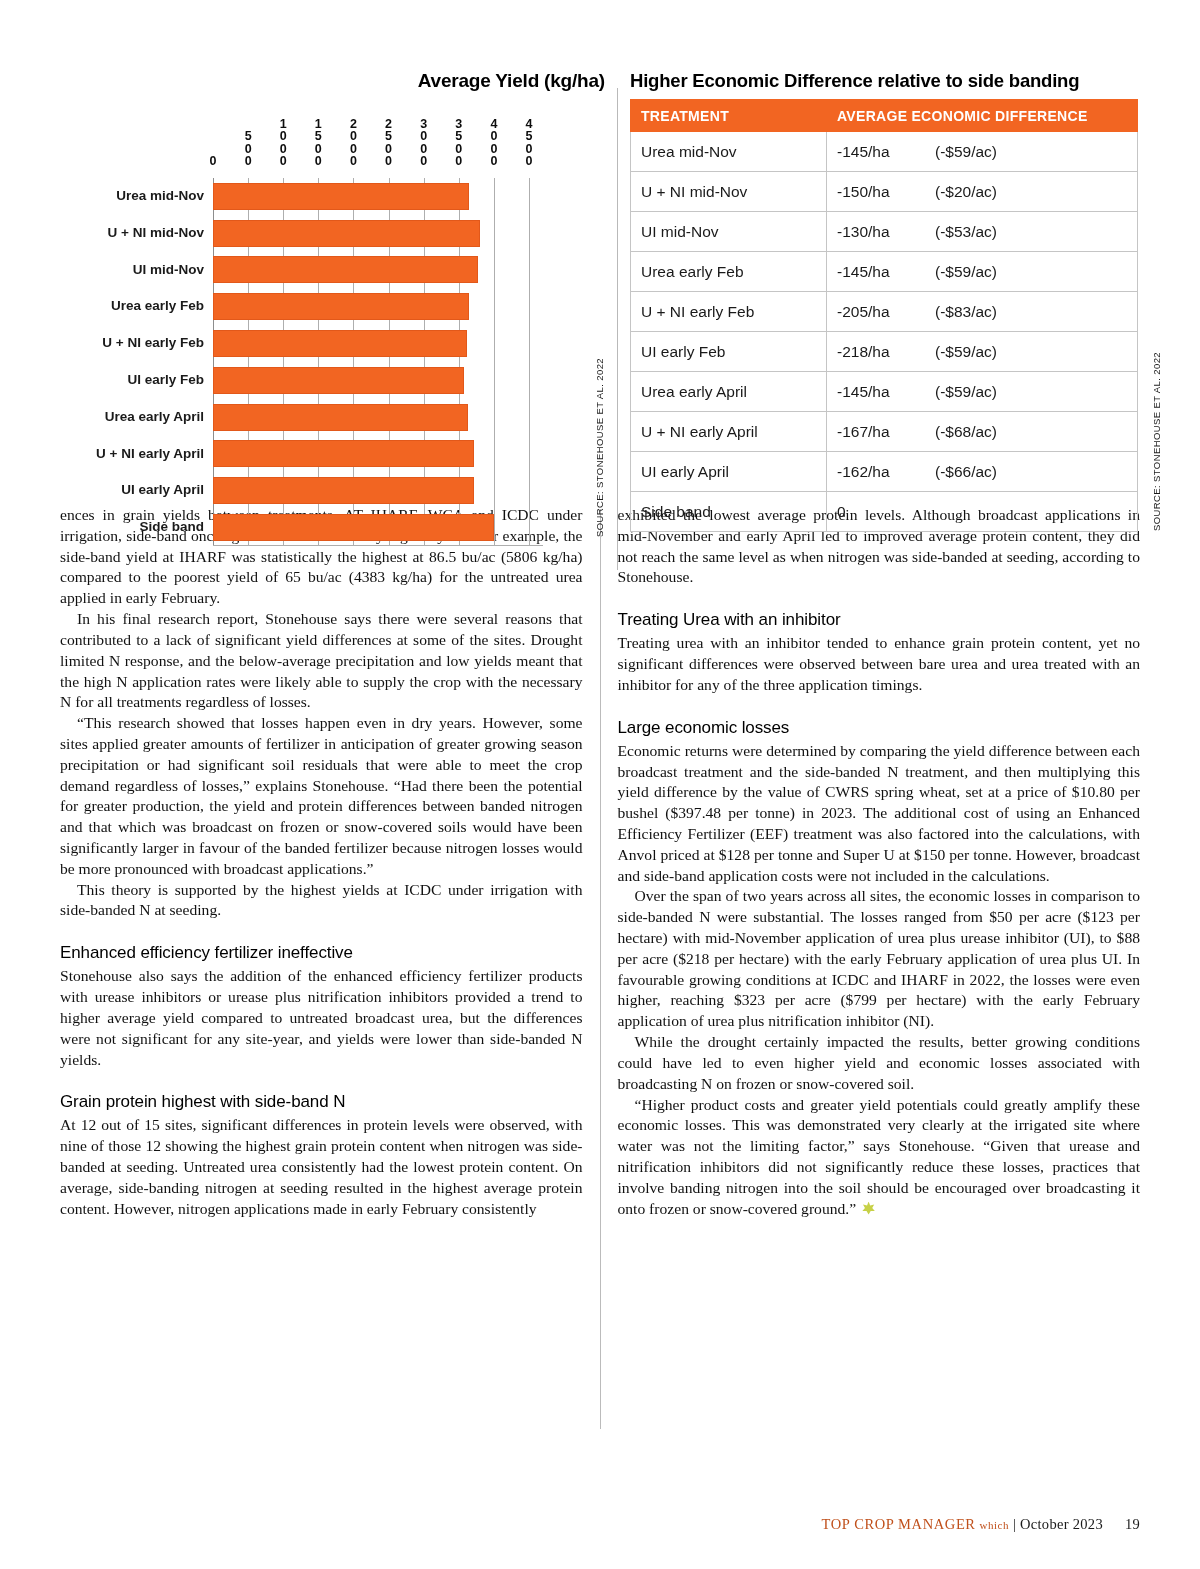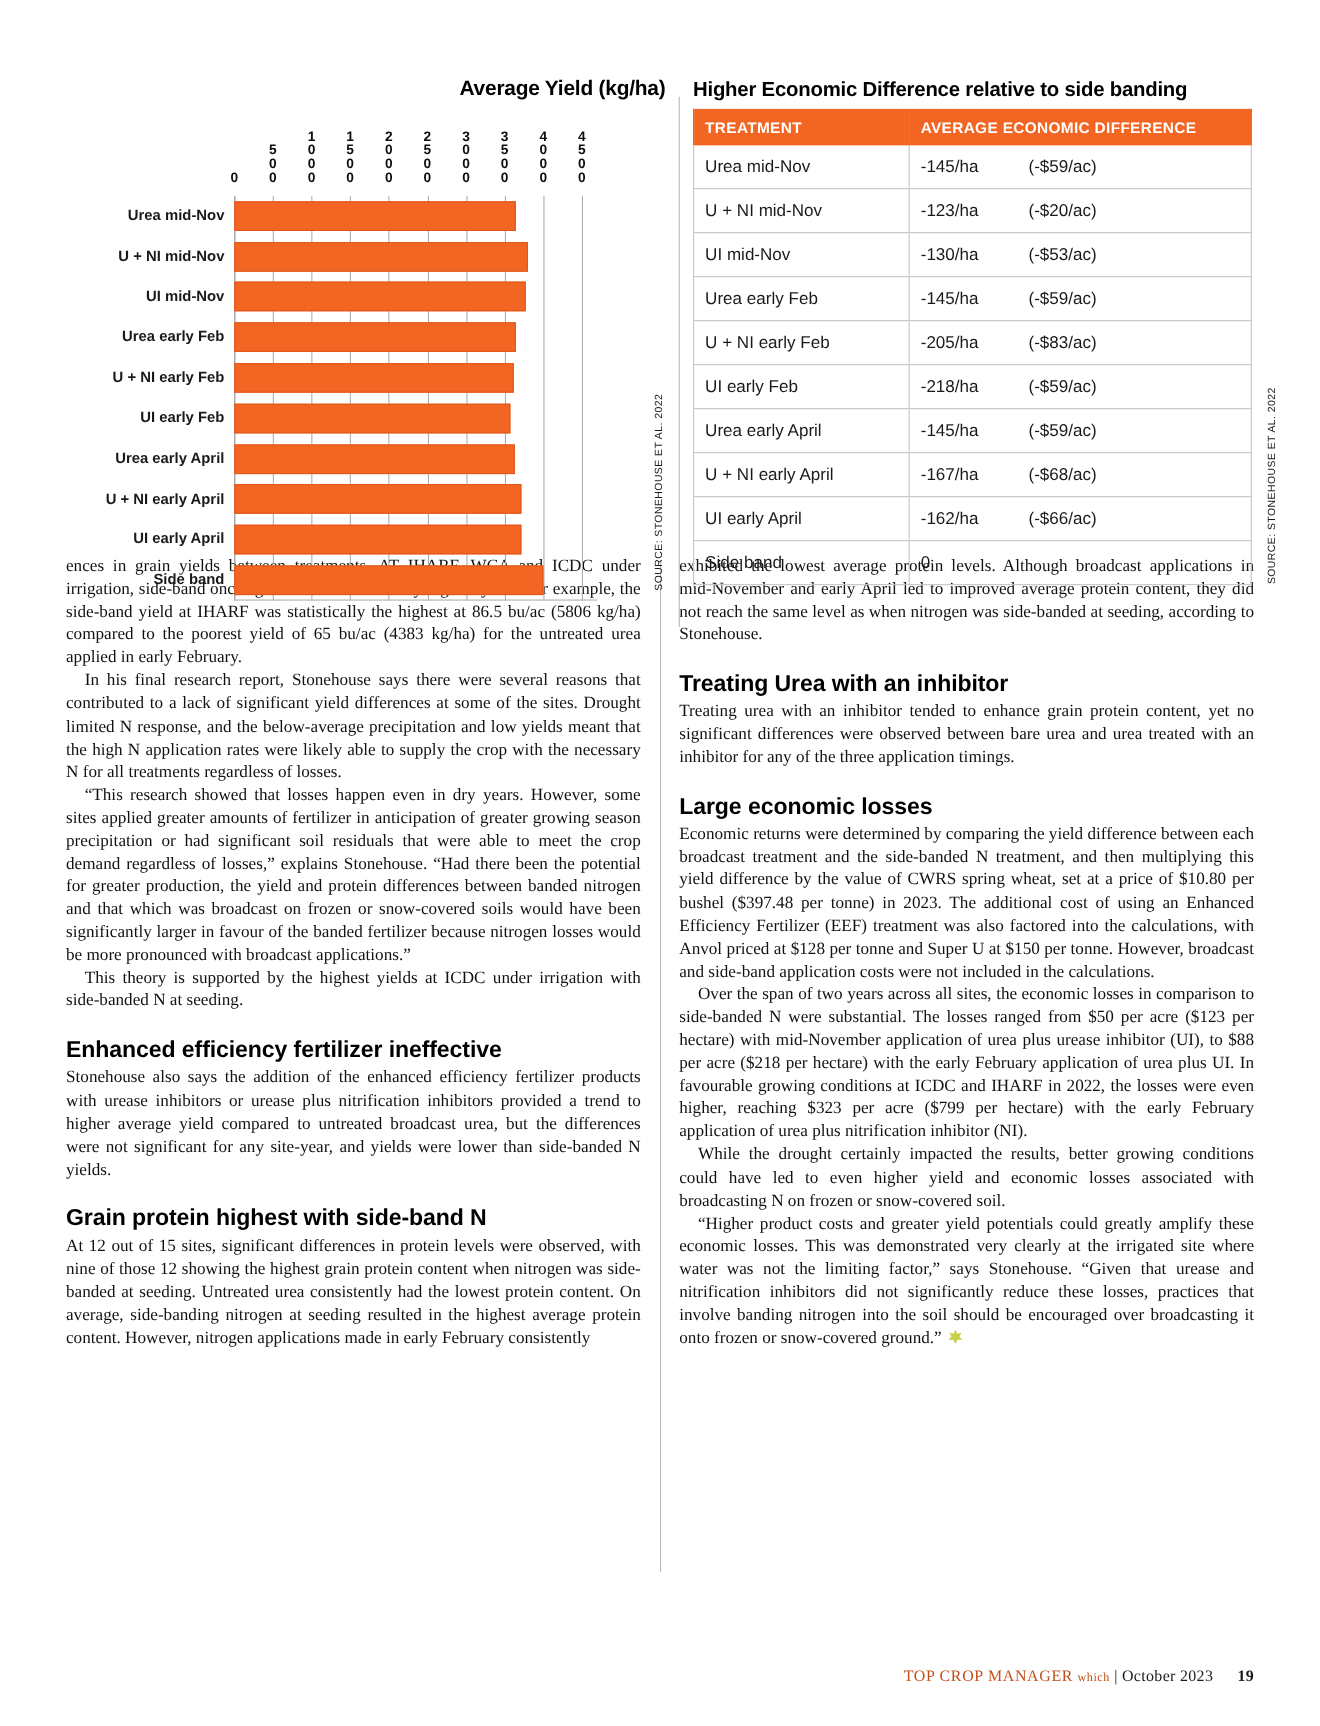--- a/index.html
+++ b/index.html
@@ -154,22 +154,22 @@
     font-size: 15.6px;
     line-height: 1.335;
     text-align: justify;
     margin: 0;
     text-indent: 0;
     hyphens: none;
   }
   p.bt.indent { text-indent: 17px; }
   h3.sub {
     font-family: "Liberation Sans", sans-serif;
-    font-weight: bold;
-    font-size: 21px;
+    font-weight: normal;
+    font-size: 17px;
     margin: 22px 0 3px 0;
     color: #000;
     letter-spacing: -0.1px;
   }
   .leaf {
     display: inline-block;
     width: 13px; height: 13px;
     margin-left: 6px;
     vertical-align: -1px;
     background: #c7d147;
@@ -181,21 +181,21 @@
     position: absolute;
     bottom: 36px;
     right: 60px;
     font-family: "Liberation Serif", serif;
     font-size: 14.5px;
     color: #1a1a1a;
     letter-spacing: 0.3px;
   }
   .footer .brand { color: #c0501b; letter-spacing: 0.6px; }
   .footer .small { font-size: 11px; letter-spacing: 0.5px; }
-  .footer .pageno { margin-left: 18px; font-weight: bold; }
+  .footer .pageno { margin-left: 18px; font-weight: normal; }
 </style>
 </head>
 <body>
 
 <div class="page">
 
   <div class="figures">
 
     <div class="fig-left">
       <div class="fig-title chart-title">Average Yield (kg/ha)</div>
@@ -334,21 +334,21 @@
             <th>AVERAGE ECONOMIC DIFFERENCE</th>
           </tr>
         </thead>
         <tbody id="econ-tbody">
             <tr>
               <td class="c-treat">Urea mid-Nov</td>
               <td class="c-val"><span class="num">-145/ha</span><span>(-$59/ac)</span></td>
             </tr>
             <tr>
               <td class="c-treat">U + NI mid-Nov</td>
-              <td class="c-val"><span class="num">-123/ha</span><span>(-$20/ac)</span></td>
+              <td class="c-val"><span class="num">-150/ha</span><span>(-$20/ac)</span></td>
             </tr>
             <tr>
               <td class="c-treat">UI mid-Nov</td>
               <td class="c-val"><span class="num">-130/ha</span><span>(-$53/ac)</span></td>
             </tr>
             <tr>
               <td class="c-treat">Urea early Feb</td>
               <td class="c-val"><span class="num">-145/ha</span><span>(-$59/ac)</span></td>
             </tr>
             <tr>

